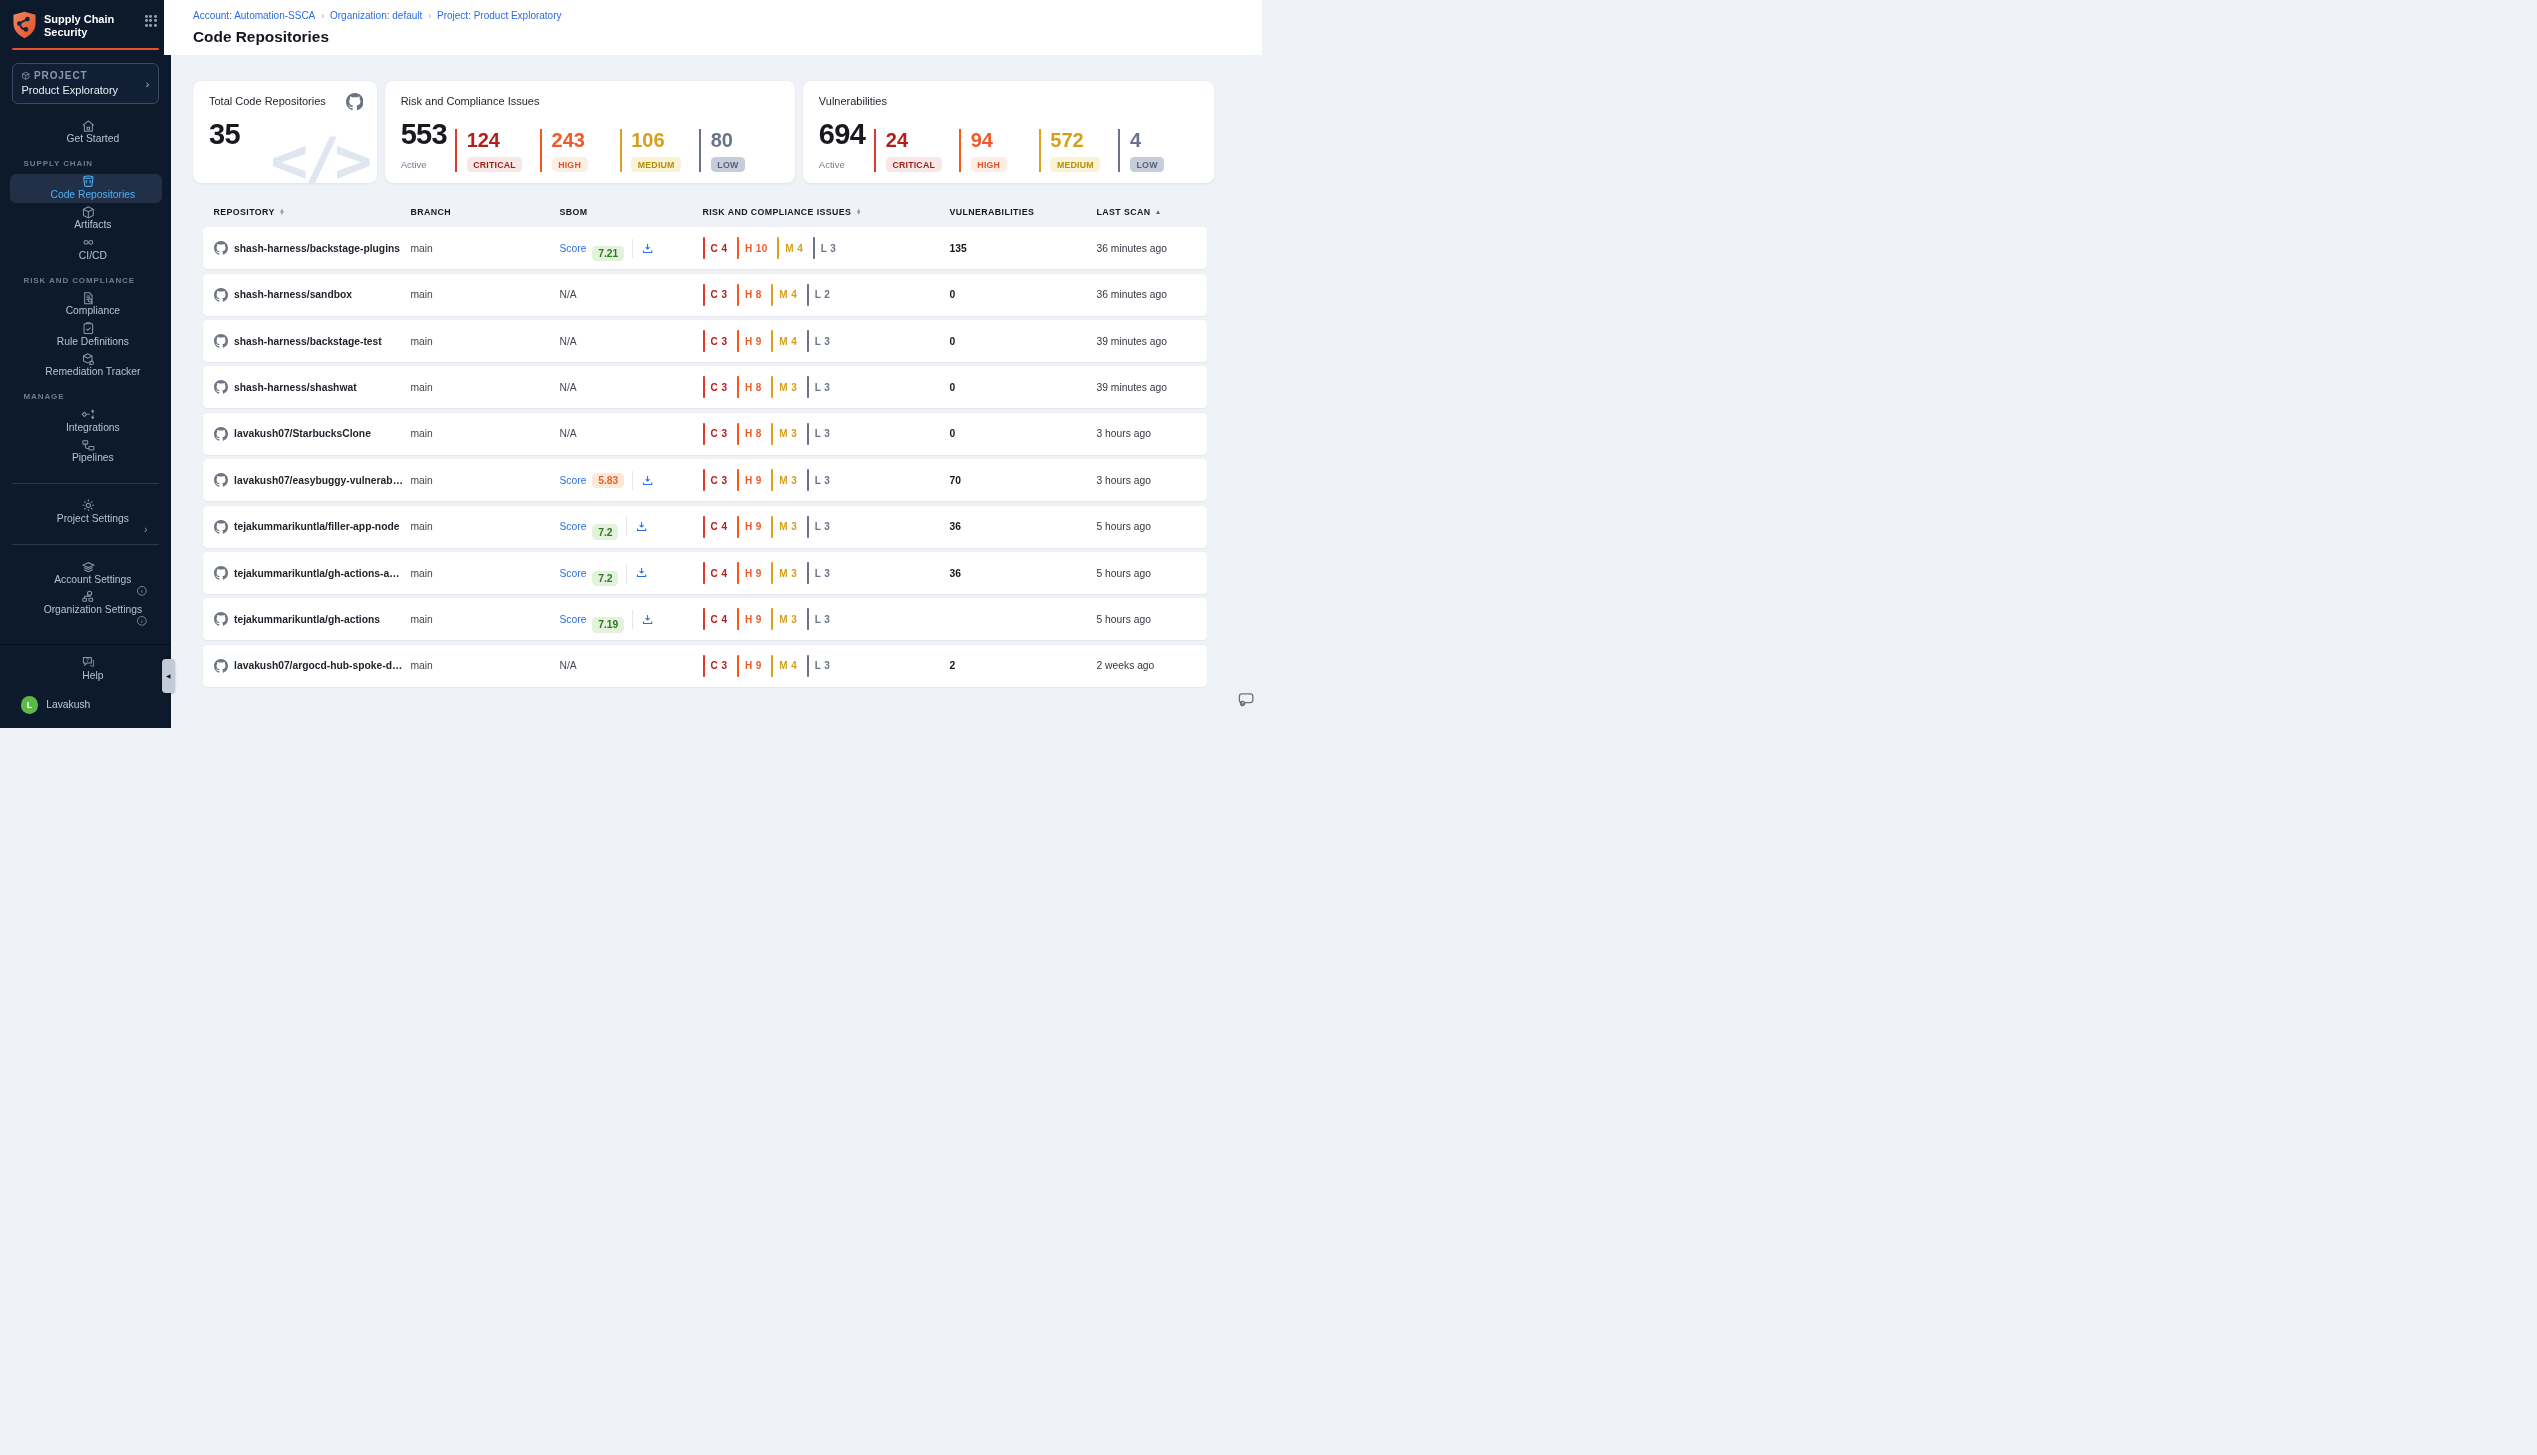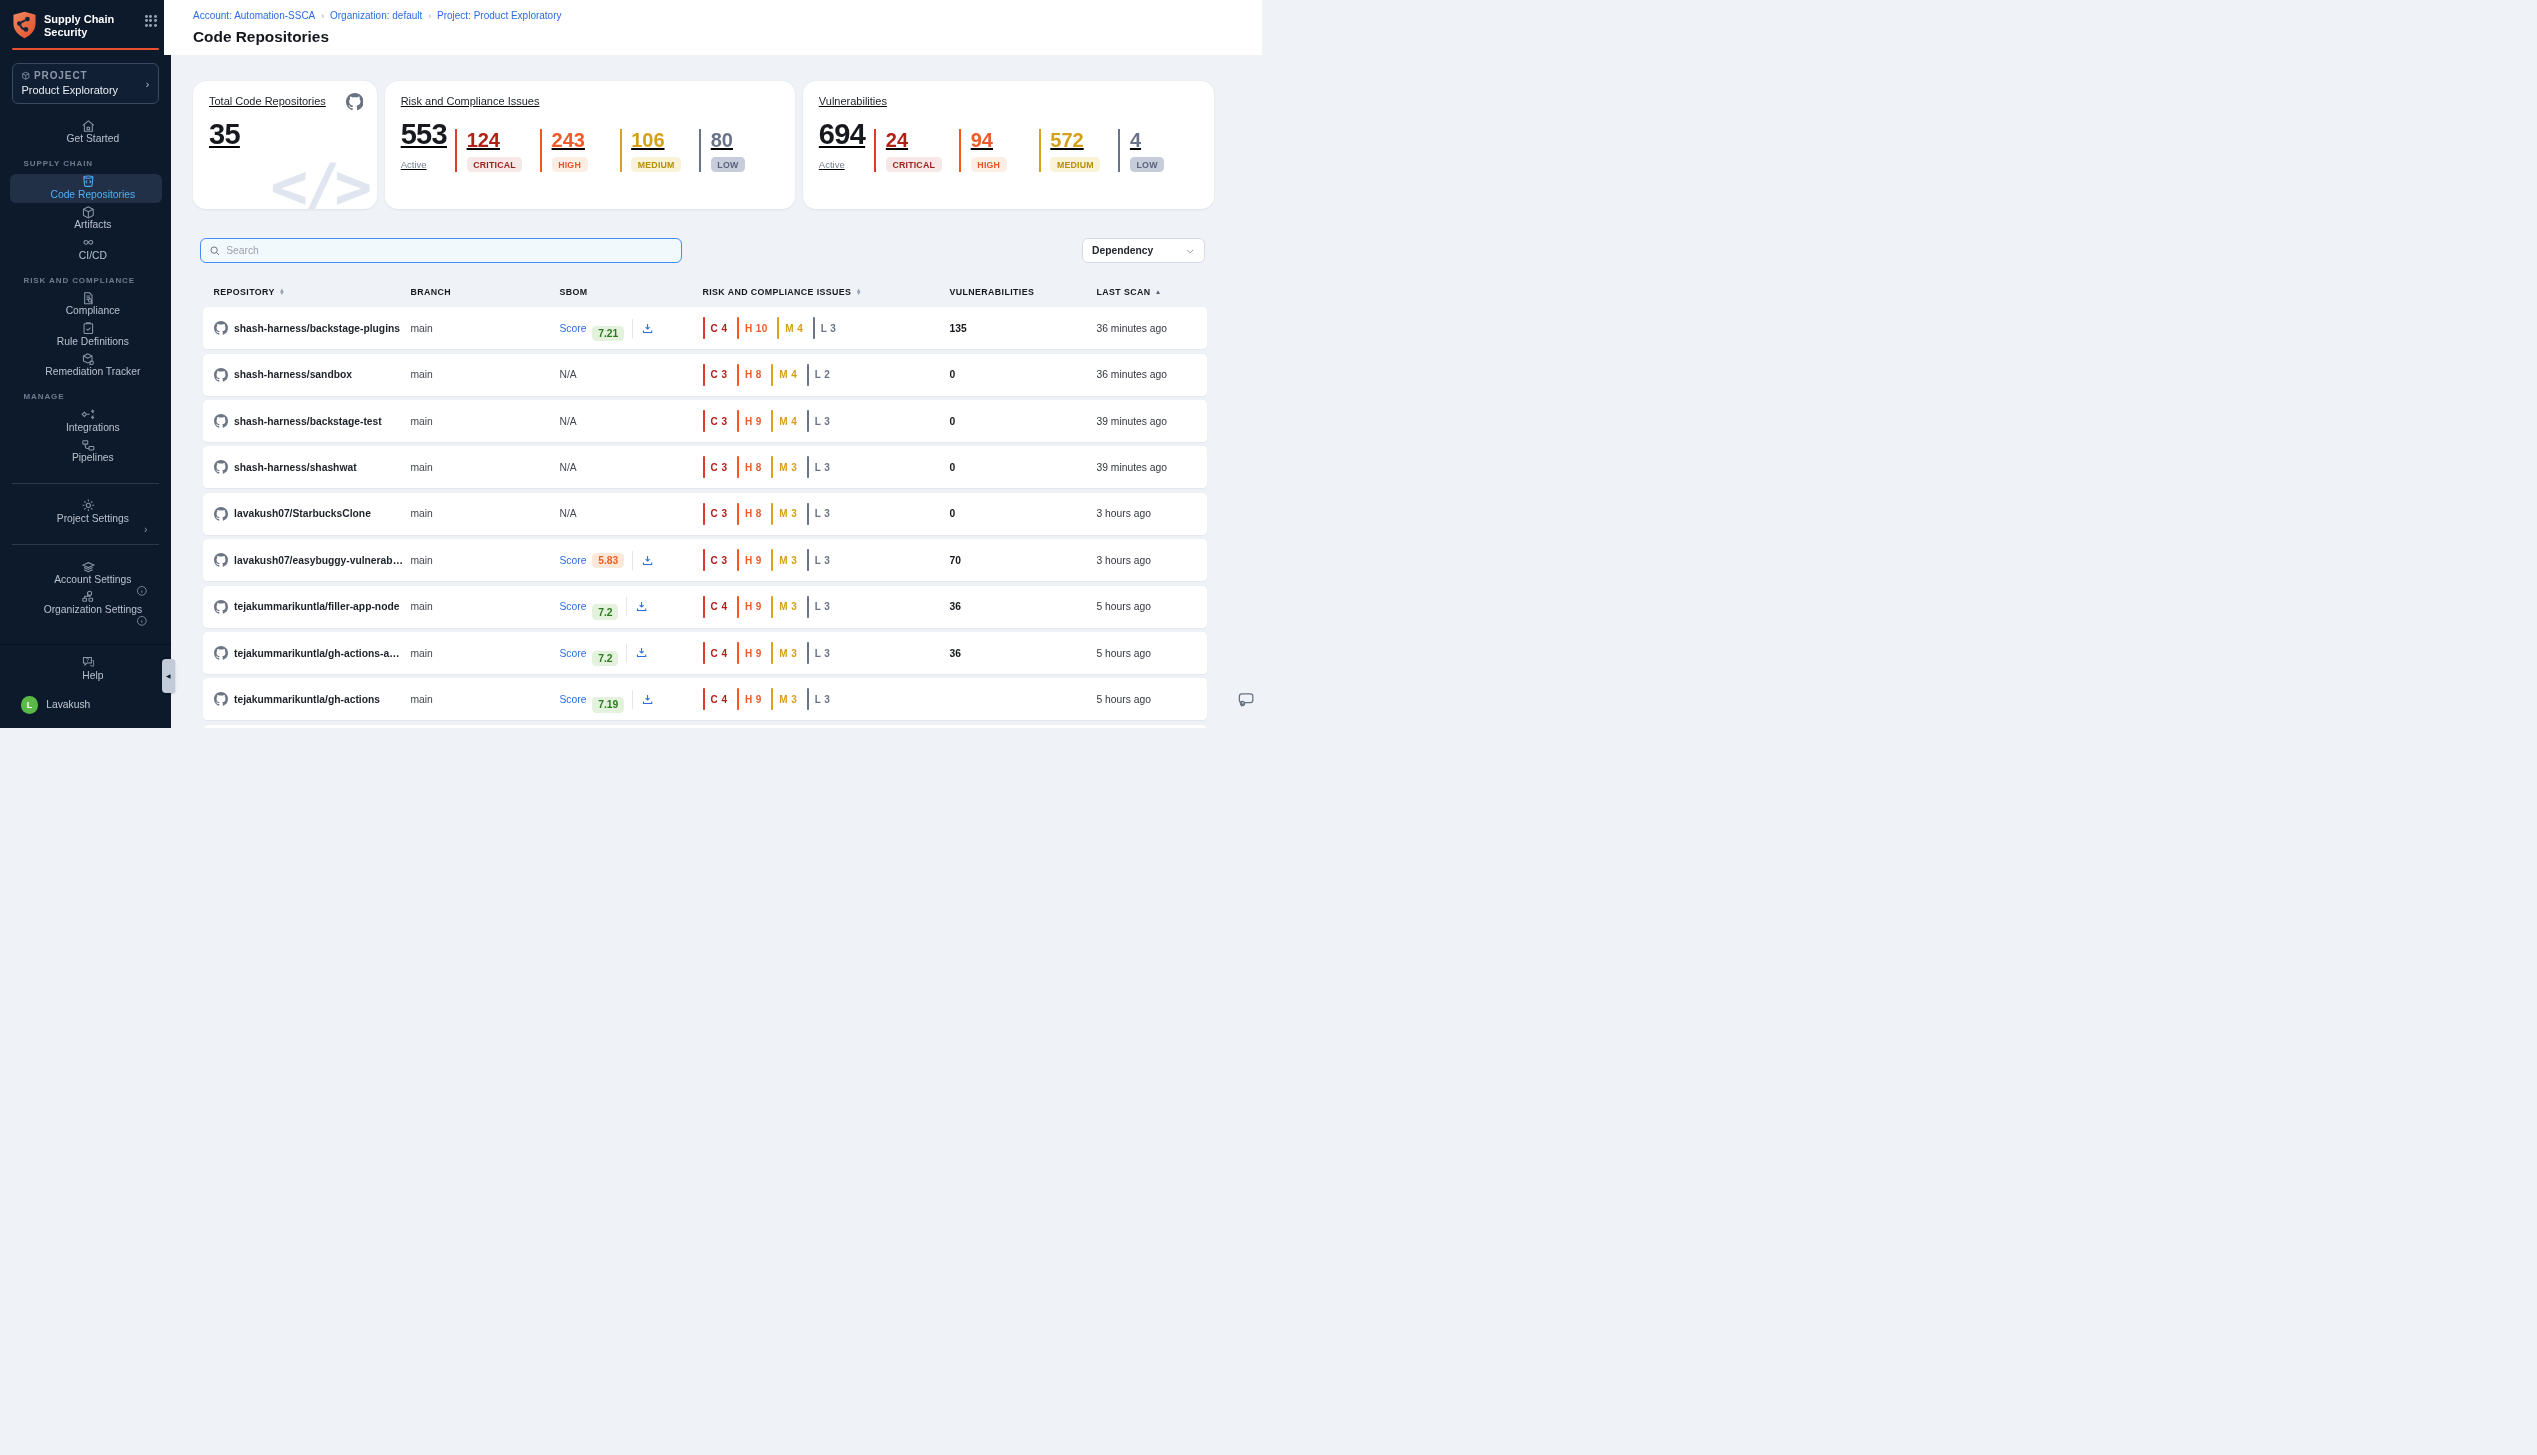--- a/index.html
+++ b/index.html
@@ -56,22 +56,22 @@
   .page-header { background:#fff; height:55px; padding:10.3px 0 0 29px; }
   .breadcrumb { display:flex; align-items:center; gap:5.9px; font-size:10px; }
   .breadcrumb a { color:#2a6ce2; text-decoration:none; cursor:pointer; }
   .crumb-sep { color:#98a0b0; font-size:8.8px; }
   .page-title { font-size:15.4px; font-weight:700; color:#14161d; margin-top:6.6px; }
 
   .content { padding:26.4px 0 0 29px; }
 
   
   .cards-row { display:flex; gap:8px; width:1021px; }
-  .card { background:#fff; border-radius:13px; box-shadow:0 0.7px 2.2px rgba(16,24,40,.07);
-    height:128px; position:relative; overflow:hidden; padding:13.2px 16px;text-decoration:underline; }
+  .card { background:#fff; border-radius:8px; box-shadow:0 0.7px 2.2px rgba(16,24,40,.07);
+    height:102px; position:relative; overflow:hidden; padding:13.2px 16px; }
   .card-repos { width:184px; }
   .card-risk  { width:411px; }
   .card-vulns { width:412px; }
   .card-title { font-size:11px; color:#1d2128; }
   .card-gh { position:absolute; top:11.7px; right:13.2px; width:17.6px; height:17.6px; color:#6b7280; }
   .big-num { font-size:29px; font-weight:700; color:#17191f; margin-top:11.7px; letter-spacing:-0.7px; }
   .card-sub { font-size:9.5px; color:#747e92; margin-top:8px; }
   .code-watermark { position:absolute; right:10.3px; bottom:-13.2px; font-family:"DejaVu Sans Mono",monospace;
     font-size:63px; font-weight:700; color:#e0e6ef; letter-spacing:-5.9px; user-select:none; }
   .card-flex { display:flex; }
@@ -407,39 +407,20 @@
             <div class="stats-row">
                 <div class="stat sev-critical"><div class="v">24</div><span class="pill pill-critical">CRITICAL</span></div>
                 <div class="stat sev-high"><div class="v">94</div><span class="pill pill-high">HIGH</span></div>
                 <div class="stat sev-medium"><div class="v">572</div><span class="pill pill-medium">MEDIUM</span></div>
                 <div class="stat sev-low"><div class="v">4</div><span class="pill pill-low">LOW</span></div>
               </div>
           </div>
         </div>
       </div>
 
-      <div class="toolbar">
-        <div class="search-box">
-          <span class="icon">
-            <svg viewBox="0 0 24 24" fill="none" stroke="currentColor" stroke-width="2">
-                <circle cx="10.5" cy="10.5" r="6.5"></circle>
-                <path d="m15.5 15.5 5 5"></path>
-              </svg>
-          </span>
-          <input type="text" placeholder="Search" style="">
-        </div>
-        <div class="filter-select">
-          <span class="lbl">Dependency</span>
-          <span class="icon">
-            <svg viewBox="0 0 24 24" fill="none" stroke="currentColor" stroke-width="2.2">
-                <path d="m5 9 7 7 7-7"></path>
-              </svg>
-          </span>
-        </div>
-      </div>
 
       <div class="table-wrap">
         <div class="tgrid thead" id="thead">
             <div class="th">
               <span>REPOSITORY</span>
               <span class="sort-both">▲<br>▼</span>
             </div>
             <div class="th">
               <span>BRANCH</span>
             </div>

